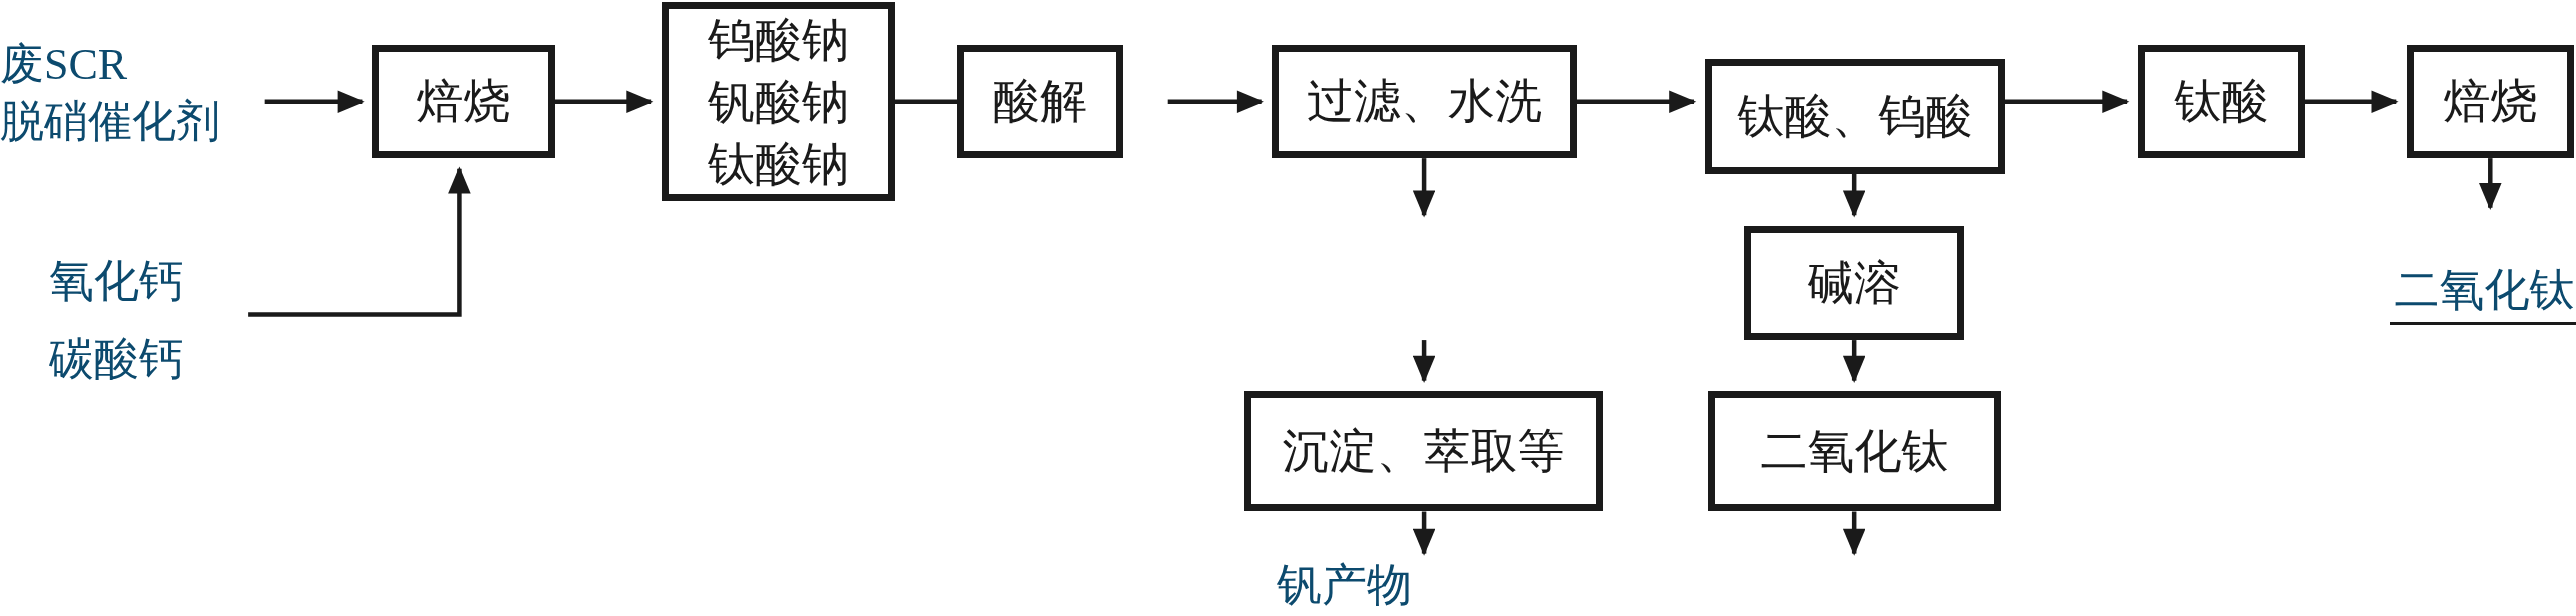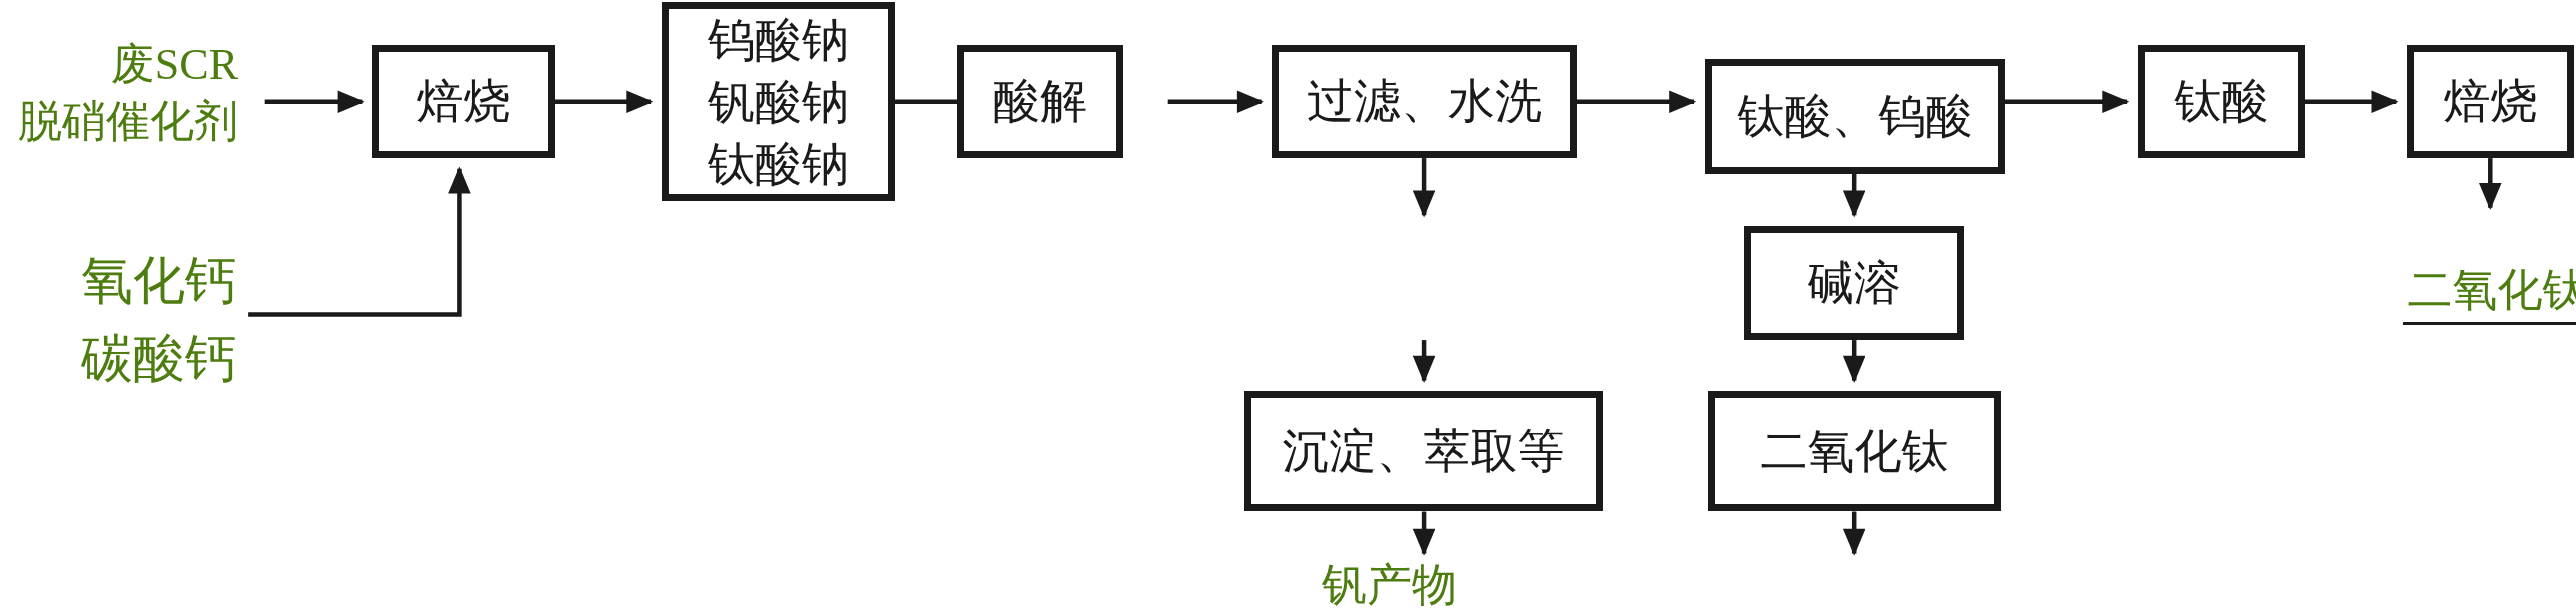--- a/index.html
+++ b/index.html
@@ -42,27 +42,27 @@
     align-items: center;
     justify-content: center;
     text-align: center;
     white-space: pre-line;
     font-size: 47px;
     line-height: 1.32;
     color: #1a1a1a;
   }
   .flabel {
     position: absolute;
-    text-align: right;
+    text-align: left;
     white-space: pre-line;
     font-size: 44px;
-    color: #4d7c0f;
+    color: #0c4a6e;
   }
   .flabel.two-line { line-height: 57px; }
-  .flabel.wide-gap { line-height: 78px; font-size: 52px; }
+  .flabel.wide-gap { line-height: 78px; font-size: 45px; }
   .flabel.product { font-size: 45px; line-height: 48px; }
   .flabel.underlined span {
     display: inline-block;
     border-bottom: 3.8px solid #1a1a1a;
     padding: 0 4.5px 7.5px 4.5px;
   }
 </style>
 </head>
 <body>
 

